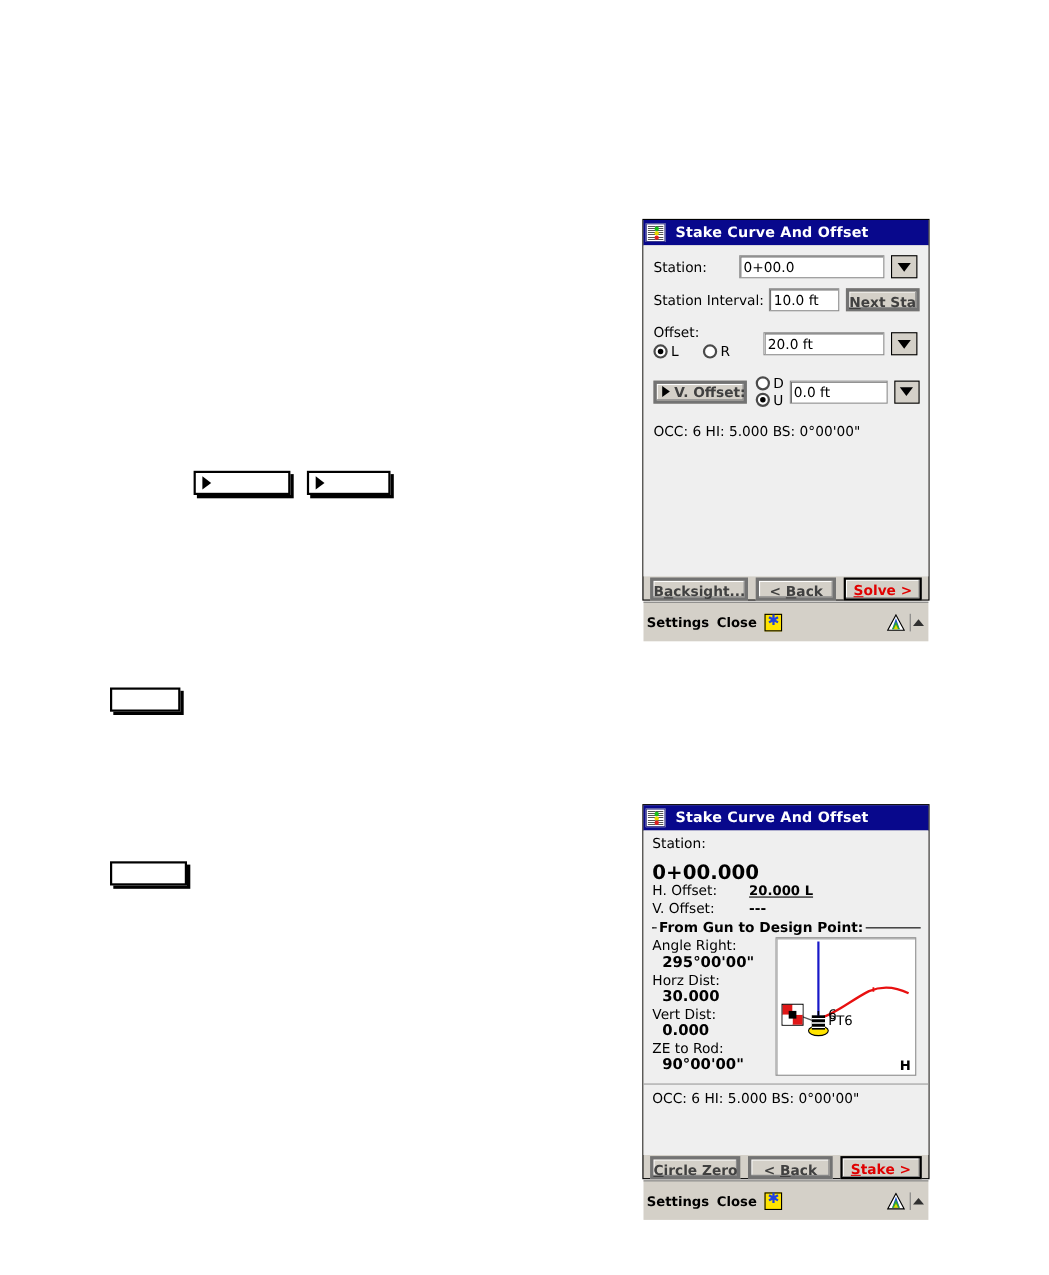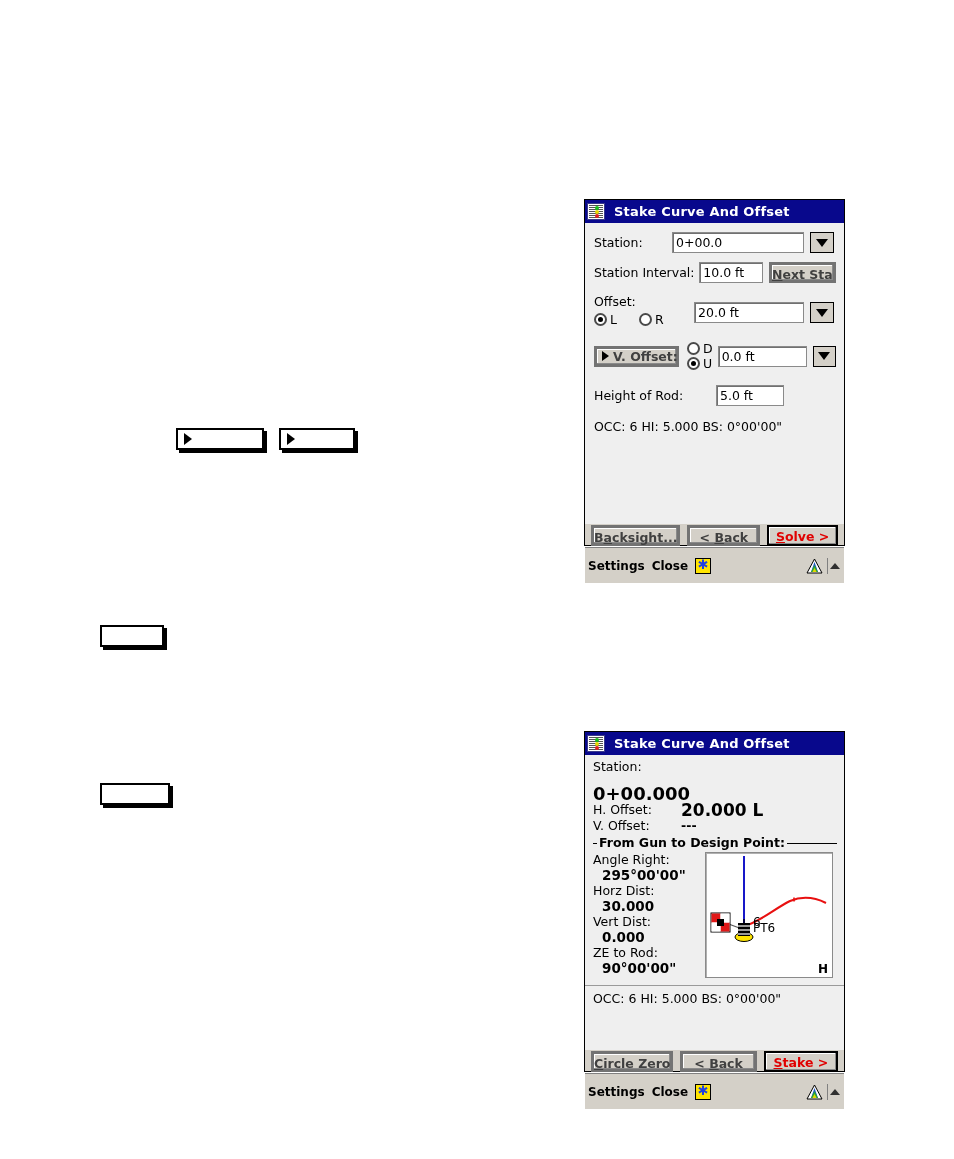--- a/index.html
+++ b/index.html
@@ -337,24 +337,20 @@
           <span class="radio-label">U</span>
         </div>
       </div>
 
       <span class="textbox" style="width:92px; margin-left:5px;">0.0 ft</span>
       <span class="ddbtn" style="margin-left:6px;">
         <span class="tri-down"></span>
       </span>
     </div>
 
-    <div class="row" style="margin-top:14px;">
-      <span class="lbl" style="width:122px;">Height of Rod:</span>
-      <span class="textbox" style="width:68px;">5.0 ft</span>
-    </div>
 
     <div class="statusline" style="margin-top:13px;">OCC: 6  HI: 5.000  BS: 0°00'00"</div>
   </div>
 
   <div class="cmdbar" style="padding:0 6px; height:23px;">
     <span class="btn">B<u>a</u>cksight...</span>
     <span class="btn">&lt; <u>B</u>ack</span>
     <span class="btn accent"><u>S</u>olve &gt;</span>
   </div>
 
@@ -390,21 +386,21 @@
     <span class="title-text">Stake Curve And Offset</span>
   </div>
 
   <div class="client" style="height:295px; padding:4px 7px 0 8px;">
 
     <div style="line-height:15px;">Station:</div>
     <div class="val-strong" style="font-size:18px; line-height:17px;margin-top:11px;">0+00.000</div>
 
     <div class="row" style="line-height:16px;">
       <span style="width:88px;">H. Offset:</span>
-      <span class="val-strong" style="font-size:17px;">20.000 L</span>
+      <span class="val-strong" style="font-size:12px;text-decoration:underline;">20.000 L</span>
     </div>
 
     <div class="row" style="line-height:16px;">
       <span style="width:88px;">V. Offset:</span>
       <span class="val-strong">---</span>
     </div>
 
     <div class="groupbox">
       <span class="gb-title">From Gun to Design Point:</span>
     </div>

